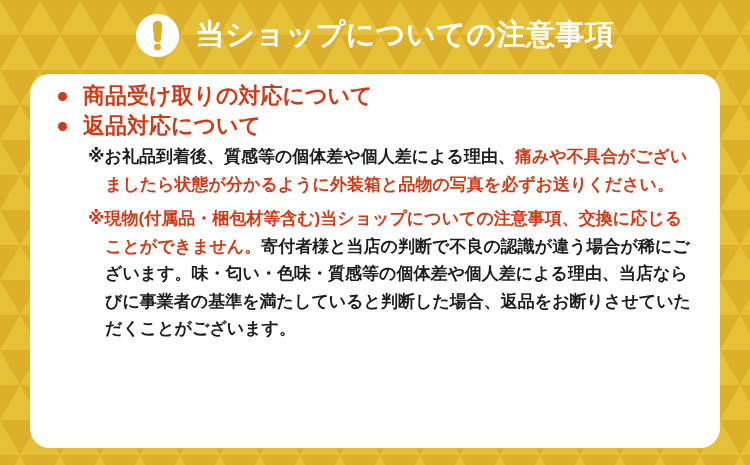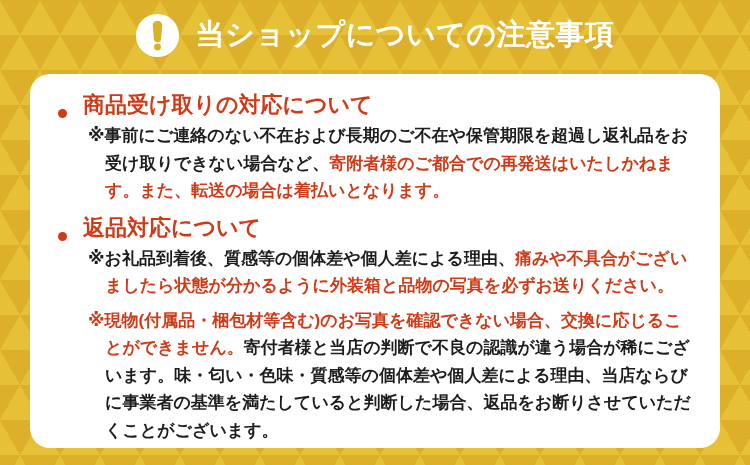--- a/index.html
+++ b/index.html
@@ -29,21 +29,21 @@
   .icon-circle{flex:none;width:45px;height:45px;display:block;}
   .title{
     margin:0;font-size:29px;font-weight:800;color:#ffffff;
     letter-spacing:0.5px;white-space:nowrap;
   }
   .card{
     position:absolute;left:30px;top:74px;width:690px;height:374px;
     box-sizing:border-box;background:var(--card);border-radius:20px;
     padding:8px 24px 0 28px;overflow:hidden;
   }
-  .sec-heading{display:flex;align-items:flex-end;gap:16px;margin:10px 0 4px 0;}
+  .sec-heading{display:flex;align-items:center;gap:16px;margin:1px 0 4px 0;}
   .bullet{flex:none;width:9px;height:9px;border-radius:50%;background:var(--red);}
   .heading-text{font-size:22px;font-weight:800;color:var(--red);line-height:26px;}
   .note{
     margin:0 0 7px 30px;padding-left:17px;text-indent:-17px;
     font-size:17px;line-height:27.5px;font-weight:600;letter-spacing:0;
   }
   .note:last-child{margin-bottom:0;}
   .seg.black{color:var(--ink);}
   .seg.red{color:var(--red);}
 </style>
@@ -58,21 +58,20 @@
       <circle cx="24" cy="36.3" r="3.7" fill="#ddb02b"></circle>
     </svg>
     <h1 class="title">当ショップについての注意事項</h1>
   </div>
 
   <div class="card" id="card">
       <div class="sec-heading">
         <span class="bullet"></span>
         <span class="heading-text">商品受け取りの対応について</span>
       </div>
-      <p class="note"><span class="seg black">※</span><span class="seg black">事前にご連絡のない不在および長期のご不在や保管期限を超過し返礼品をお受け取りできない場合など、</span><span class="seg red">寄附者様のご都合での再発送はいたしかねます。また、転送の場合は着払いとなります。</span></p>
       <div class="sec-heading">
         <span class="bullet"></span>
         <span class="heading-text">返品対応について</span>
       </div>
       <p class="note"><span class="seg black">※</span><span class="seg black">お礼品到着後、質感等の個体差や個人差による理由、</span><span class="seg red">痛みや不具合がございましたら状態が分かるように外装箱と品物の写真を必ずお送りください。</span></p>
-      <p class="note"><span class="seg red">※</span><span class="seg red">現物(付属品・梱包材等含む)のお写真を確認できない場合、交換に応じることができません。</span><span class="seg black">寄付者様と当店の判断で不良の認識が違う場合が稀にございます。味・匂い・色味・質感等の個体差や個人差による理由、当店ならびに事業者の基準を満たしていると判断した場合、返品をお断りさせていただくことがございます。</span></p>
+      <p class="note"><span class="seg red">※</span><span class="seg red">現物(付属品・梱包材等含む)当ショップについての注意事項、交換に応じることができません。</span><span class="seg black">寄付者様と当店の判断で不良の認識が違う場合が稀にございます。味・匂い・色味・質感等の個体差や個人差による理由、当店ならびに事業者の基準を満たしていると判断した場合、返品をお断りさせていただくことがございます。</span></p>
     </div>
 </div>
 
 </body></html>

